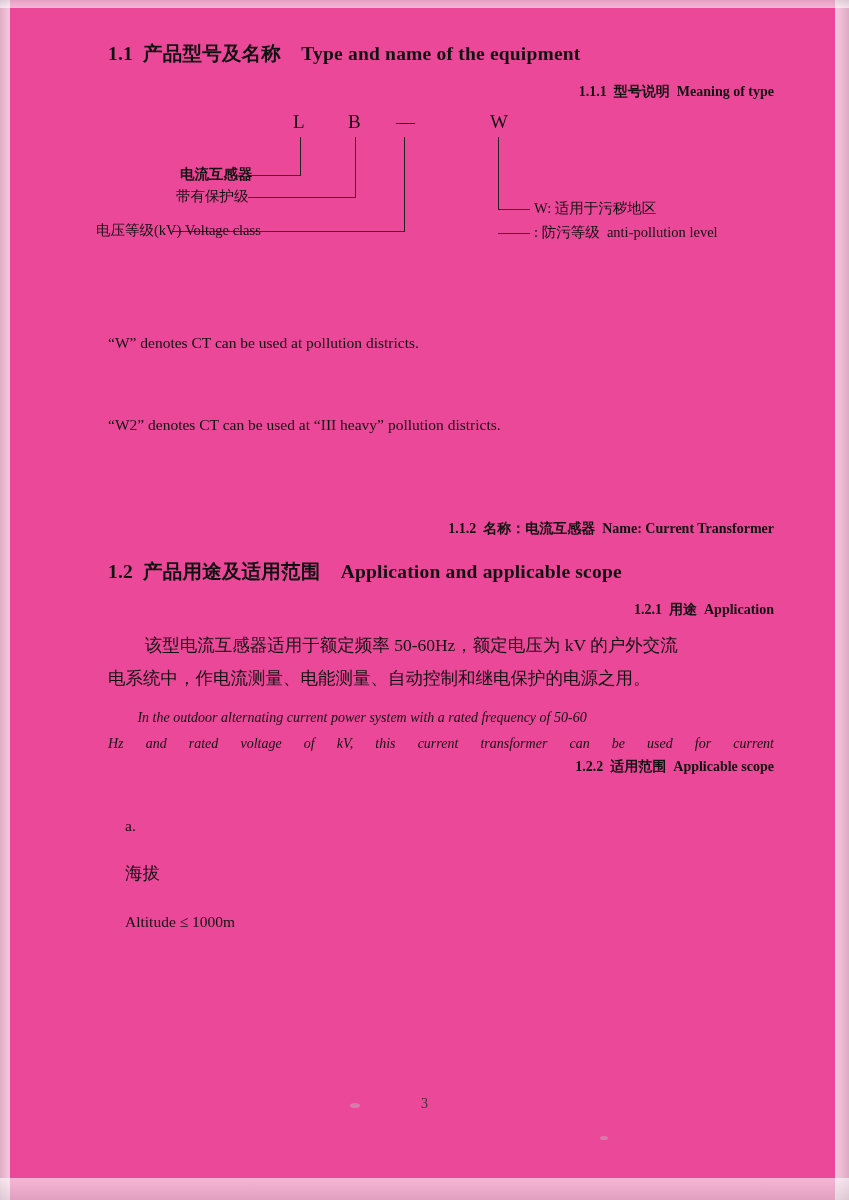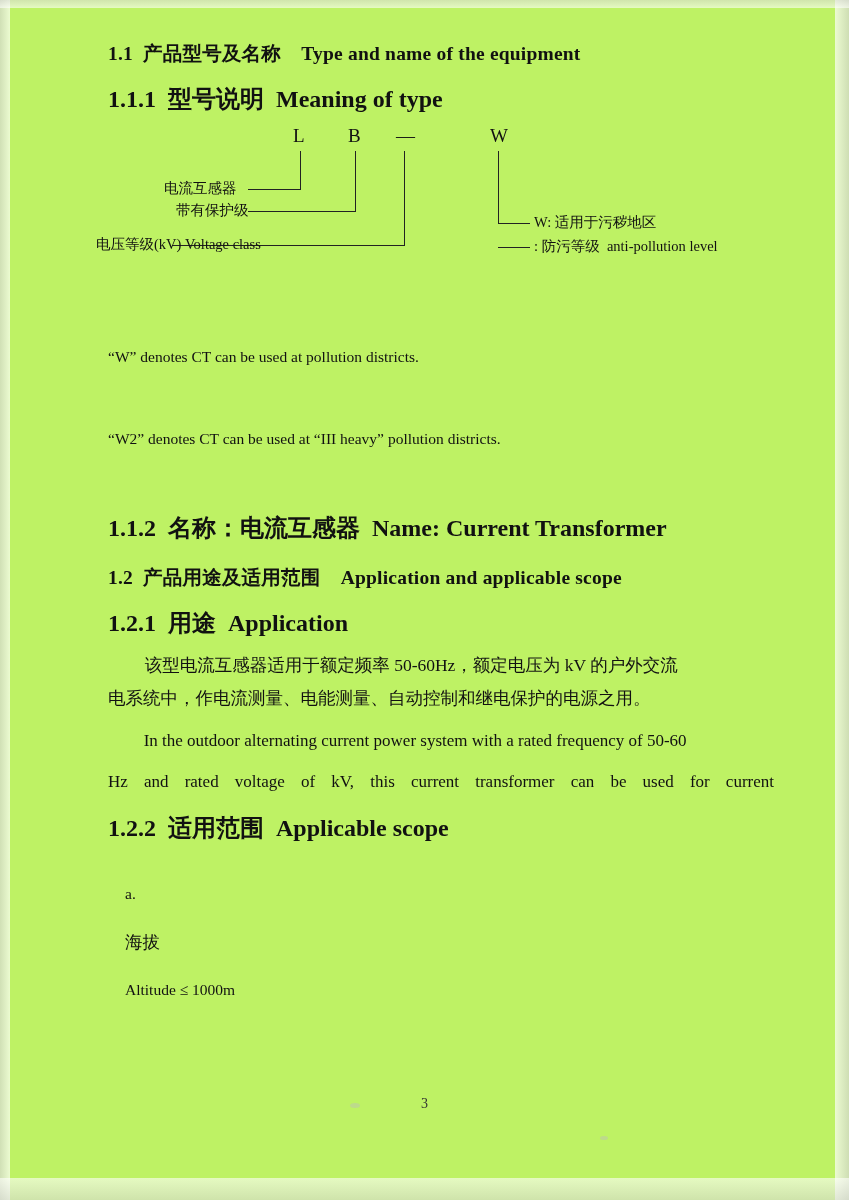--- a/index.html
+++ b/index.html
@@ -14,21 +14,21 @@
     color: #111;
     position: relative;
     overflow: hidden;
   }
   .page {
     position: relative;
     width: 849px;
     height: 1200px;
     box-sizing: border-box;
     padding: 40px 75px 0 108px;
-    background: #bef264;
+    background: #ec4899;
   }
   
   .scan-edge-left {
     position: absolute; left: 0; top: 0; width: 10px; height: 1200px;
     background: linear-gradient(to right, #d8d8d8, #ffffff);
     opacity: .7;
   }
   .scan-edge-right {
     position: absolute; right: 0; top: 0; width: 14px; height: 1200px;
     background: linear-gradient(to left, #d5d5d5, #ffffff);
@@ -48,35 +48,37 @@
   h1, h2, p {
     margin: 0;
   }
   .head1 {
     font-size: 19.5px;
     letter-spacing: .2px;
     margin-bottom: 16px;
     white-space: pre;
   }
   .head2 {
-    font-size: 24px;
+    font-size: 14px;
     margin-bottom: 10px;
     white-space: pre;
+    text-align: right;
   }
   .para-cn {
     font-size: 17.5px;
     line-height: 1.85;
     text-align: justify;
     margin-top: 1px;
   }
   .para-en {
-    font-size: 17px;
+    font-size: 14px;
     line-height: 1.9;
     text-align: justify;
     margin-top: 10px;
+    font-style: italic;
   }
   .indent {
     text-indent: 2.1em;
   }
 
   
   .diagram {
     position: relative;
     height: 160px;
     margin: 6px 0 4px 0;
@@ -161,45 +163,45 @@
     <div class="vline" style="left:296px; top:26px;  height:94px;"></div>
     <div class="vline" style="left:390px; top:26px;  height:72px;"></div>
 
     <div class="hline" style="left:140px; top:64px;  width:53px;"></div>
     <div class="hline" style="left:140px; top:86px;  width:108px;"></div>
     <div class="hline" style="left:64px;  top:120px; width:233px;"></div>
 
     <div class="hline" style="left:390px; top:98px;  width:32px;"></div>
     <div class="hline" style="left:390px; top:122px; width:32px;"></div>
 
-    <span class="dia-label" style="left:56px;  top:54px;">电流互感器</span>
+    <span class="dia-label" style="left:72px;  top:54px;font-weight:bold;">电流互感器</span>
     <span class="dia-label" style="left:68px;  top:76px;">带有保护级</span>
     <span class="dia-label" style="left:-12px; top:110px;text-align:center;">电压等级(kV) Voltage class</span>
     <span class="dia-label" style="left:426px; top:88px;">W: 适用于污秽地区</span>
     <span class="dia-label" style="left:426px; top:112px;">: 防污等级  anti-pollution level</span>
   </div>
 
   <div class="legend">
     <div class="legend-row">“W” denotes CT can be used at pollution districts.</div>
     <div class="legend-row">“W2” denotes CT can be used at “III heavy” pollution districts.</div>
   </div>
 
-  <h2 class="head2" style="margin-top:6px;">1.1.2  名称：电流互感器  Name: Current Transformer</h2>
+  <h2 class="head2" style="margin-top:28px;">1.1.2  名称：电流互感器  Name: Current Transformer</h2>
 
   <h1 class="head1" style="margin-top:20px;">1.2  产品用途及适用范围    Application and applicable scope</h1>
 
   <h2 class="head2">1.2.1  用途  Application</h2>
 
   <p class="para-cn indent">该型电流互感器适用于额定频率 50-60Hz，额定电压为 kV 的户外交流</p>
   <p class="para-cn">电系统中，作电流测量、电能测量、自动控制和继电保护的电源之用。</p>
 
   <p class="para-en indent">In the outdoor alternating current power system with a rated frequency of 50-60</p>
-  <p class="para-en" style="margin-top:9px; text-align:justify; text-align-last:justify;">Hz and rated voltage of kV, this current transformer can be used for current</p>
-
-  <h2 class="head2" style="margin-top:14px;">1.2.2  适用范围  Applicable scope</h2>
+  <p class="para-en" style="margin-top:0; text-align:justify; text-align-last:justify;">Hz and rated voltage of kV, this current transformer can be used for current</p>
+
+  <h2 class="head2" style="">1.2.2  适用范围  Applicable scope</h2>
 
   <div class="list-item">
     <span class="lbl-en">a.</span>
     <span style="display:inline-block;width:14px;"></span>
     <span class="lbl-cn">海拔</span>
     <span style="display:inline-block;width:8px;"></span>
     <span class="lbl-en">Altitude ≤ 1000m</span>
   </div>
 
   <div class="list-item">

